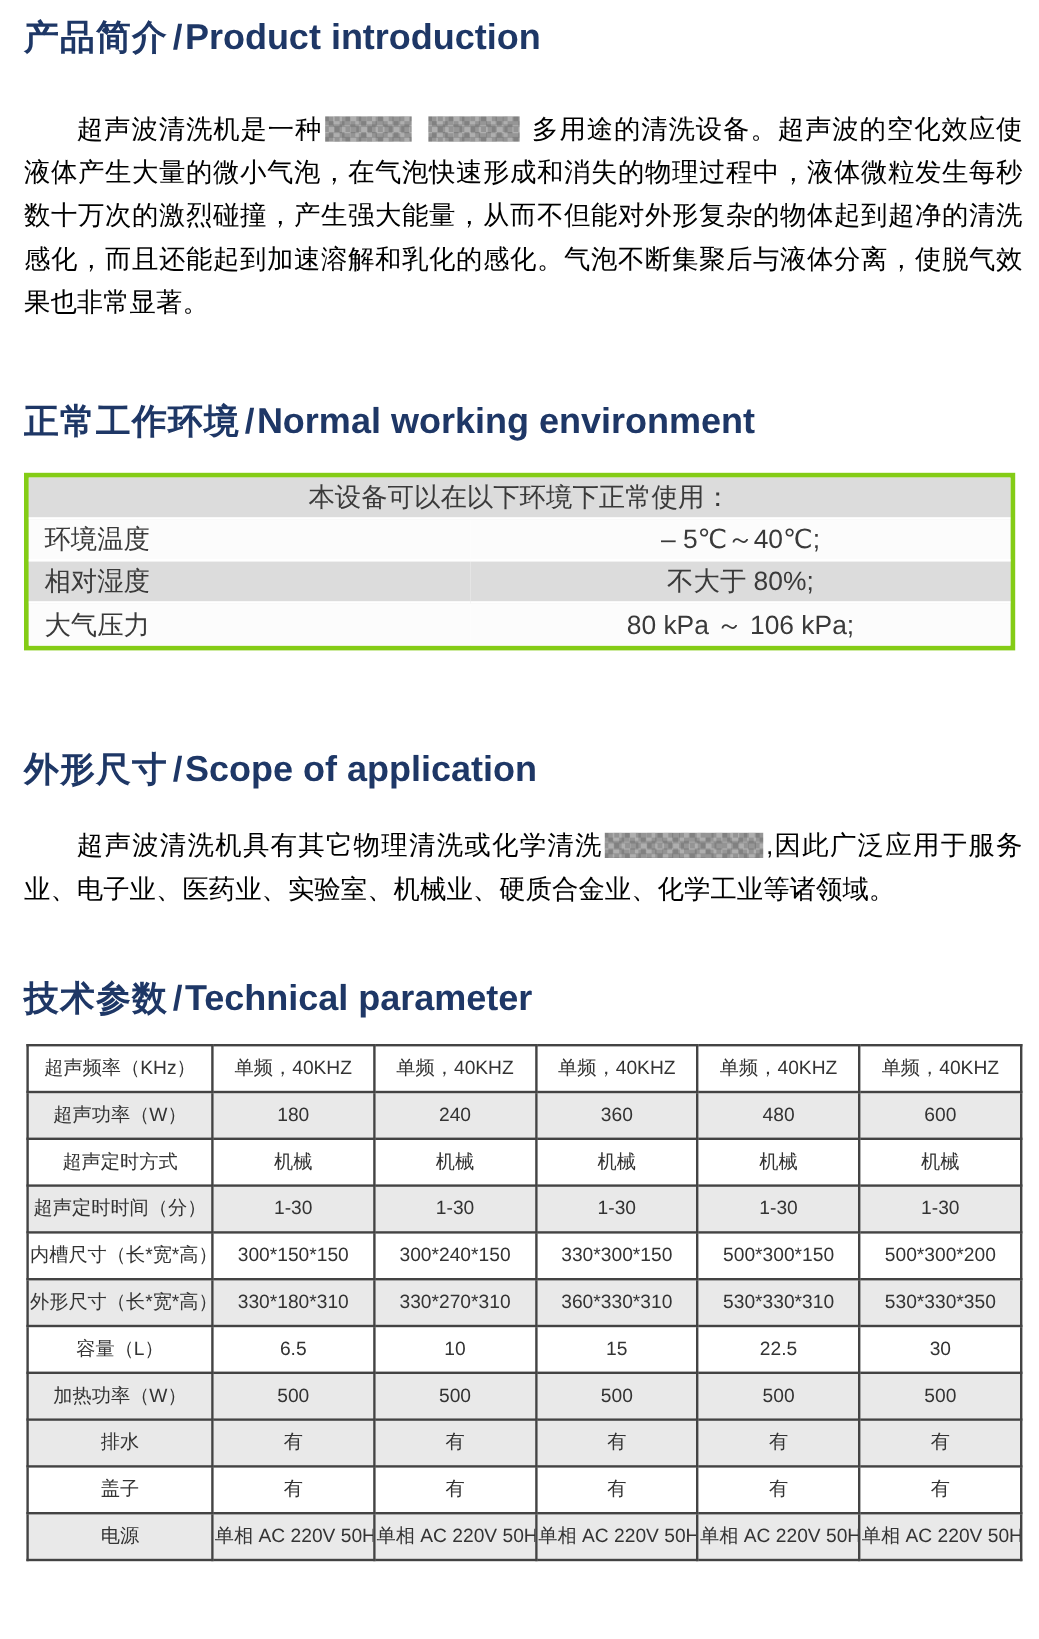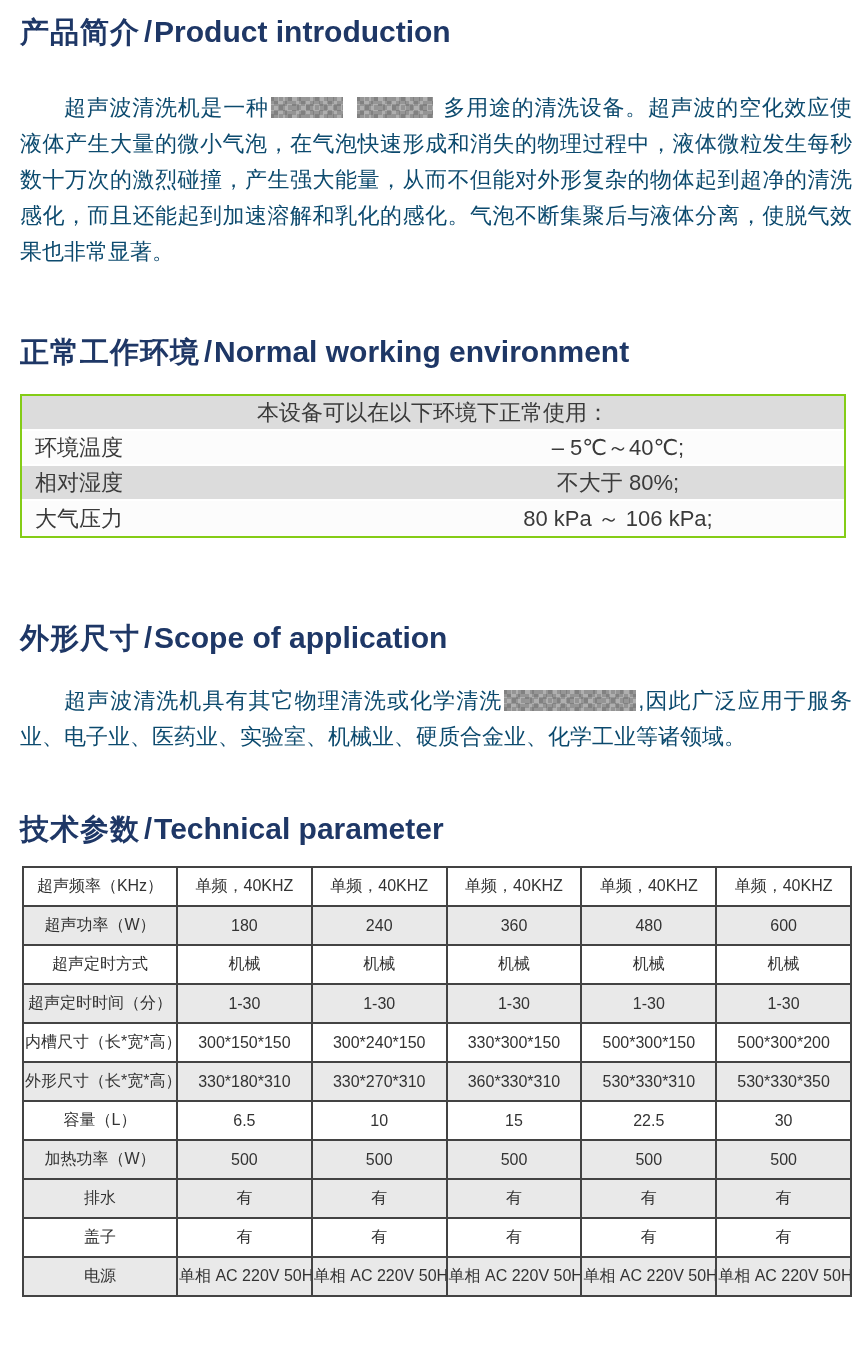--- a/index.html
+++ b/index.html
@@ -13,41 +13,41 @@
   .page { width: 866px; height: 1366px; padding: 12px 16px 0 20px; }
 
   
   .sec-heading { display: flex; align-items: center; color: #1e3766; }
   .sec-heading .zh { font-size: 29px; font-weight: bold; letter-spacing: 1px; line-height: 1.2; }
   .sec-heading .slash { font-size: 29px; font-weight: 600; margin: 0 2px 0 4px; line-height: 1.2; }
   .sec-heading .en { font-size: 30px; font-weight: 600; line-height: 1.35; padding-bottom: 1px; }
 
   
   .para {
-    font-size: 22px; line-height: 36px; color: #0c4a6e;
+    font-size: 22px; line-height: 36px; color: #000000;
     text-indent: 2em; text-align: justify; width: 832px;
   }
 
   
   .mosaic {
     display: inline-block; height: 21px; vertical-align: -3px;
     background:
       repeating-conic-gradient(#c9c9c9 0% 25%, #9b9b9b 0% 50%) 0 0 / 14px 14px,
       repeating-conic-gradient(#bdbdbd 0% 25%, #8f8f8f 0% 50%) 3px 4px / 9px 9px;
     background-blend-mode: multiply;
     opacity: .75;
   }
   .mosaic.m1 { width: 72px; margin: 0 4px 0 2px; }
   .mosaic.m2 { width: 76px; margin: 0 10px 0 10px; }
   .mosaic.m3 { width: 132px; margin: 0 2px 0 2px; }
 
   
   table.env {
     width: 826px; margin-top: 21px; border-collapse: separate; border-spacing: 0;
-    font-size: 22px; color: #3a3a3a; border: 2px solid #84cc16;
+    font-size: 22px; color: #3a3a3a; border: 4px solid #84cc16;
   }
   table.env td, table.env th { height: 33px; font-weight: normal; }
   table.env tr { height: 35px; }
   table.env .cap { background: #dcdcdc; text-align: center; }
   table.env td.lbl { padding-left: 13px; width: 45%; text-align: left; }
   table.env td.val { text-align: center; }
   table.env tr.gray td { background: #dcdcdc; margin-left: 16px; }
   table.env tr.white td { background: #fcfcfc; }
   table.env tr td, table.env tr th { border-bottom: 2px solid #ffffff; }
   table.env tr:last-child td { border-bottom: none; }

